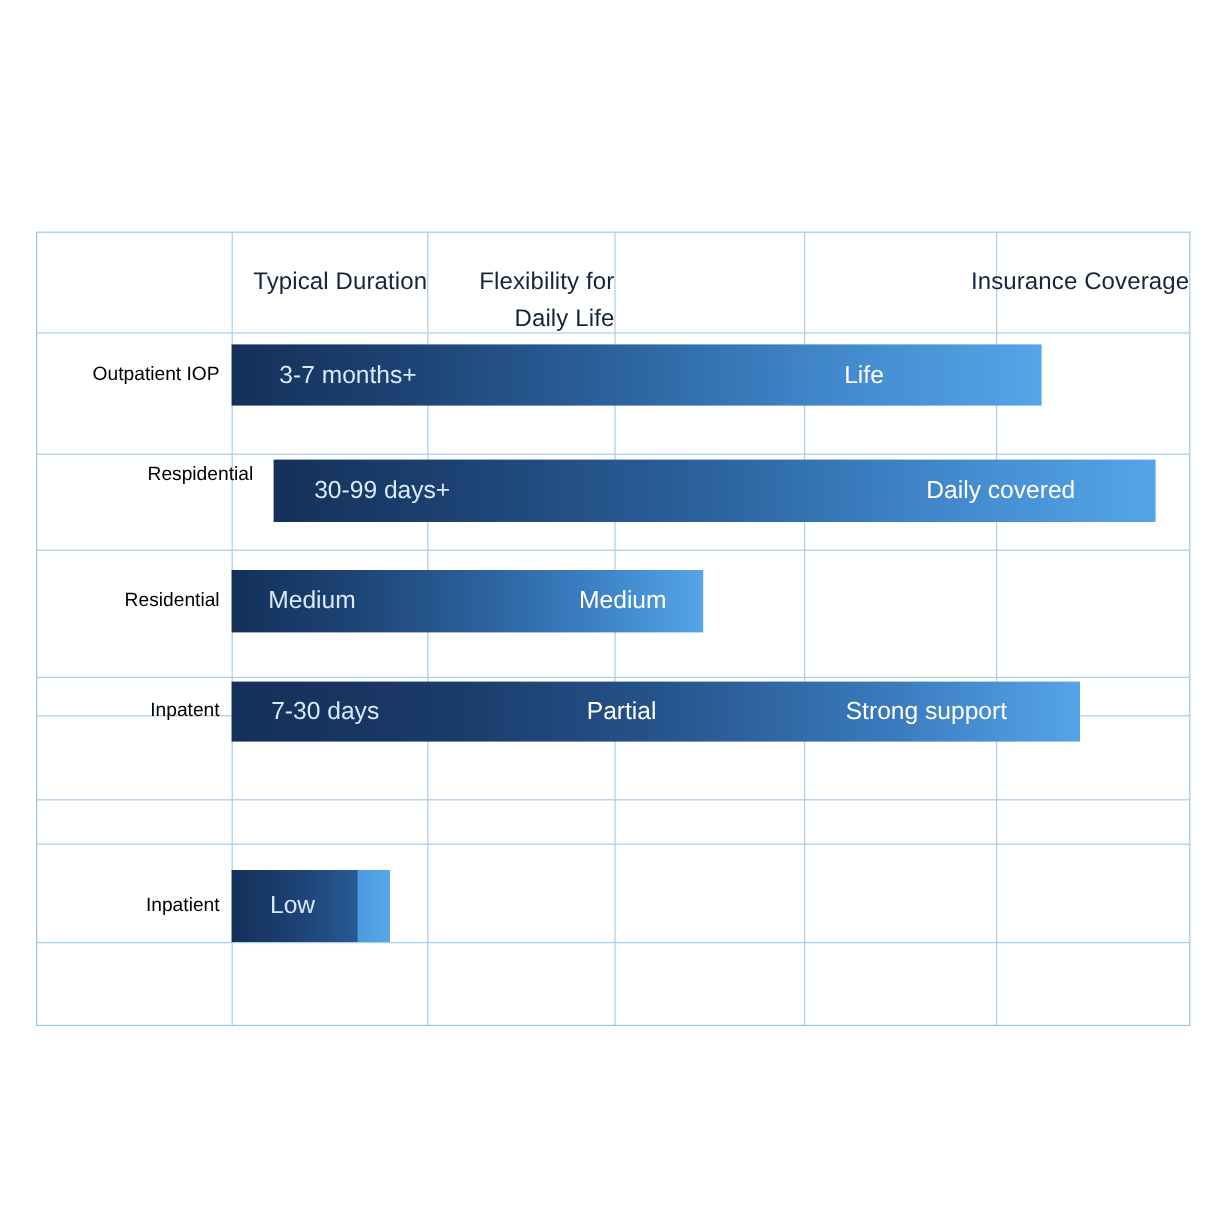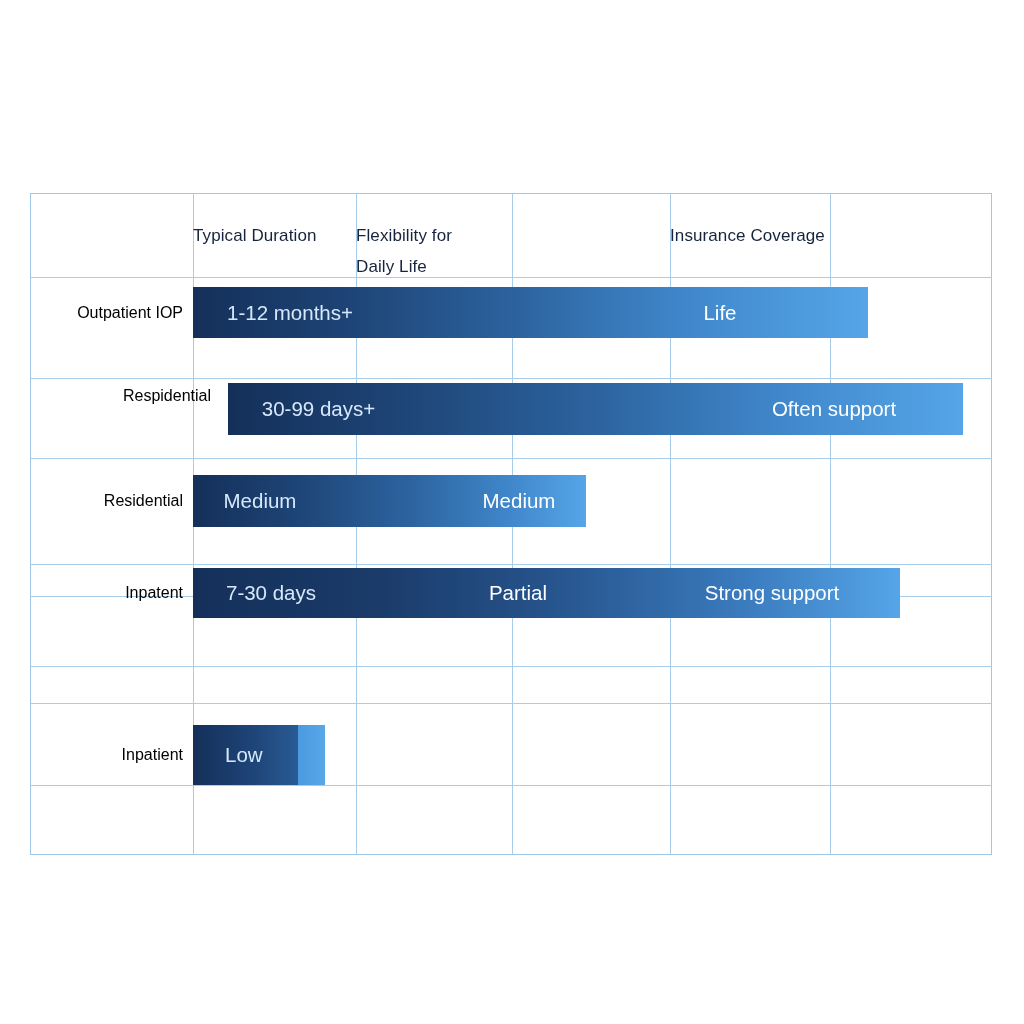--- a/index.html
+++ b/index.html
@@ -45,23 +45,23 @@
     height: 1px;
     background: #a8cdeb;
   }
   .vline.edge, .hline.edge {
     background: #9ec7e8;
   }
 
   
   .col-header {
     position: absolute;
-    text-align: left;
+    text-align: right;
     color: #16243d;
-    font-size: 17px;
+    font-size: 20px;
     line-height: 31px;
     letter-spacing: 0.1px;
     white-space: pre-line;
   }
   .row-label-wrap {
     position: absolute;
     left: 0;
     width: 163px;
     display: flex;
     align-items: center;
@@ -127,37 +127,37 @@
     <div class="col-header" style="left:326px; width:156px; top:27px;">Flexibility for
 Daily Life</div>
     <div class="col-header" style="left:640px; width:321px; top:27px;">Insurance Coverage</div>
 
     <div class="row-label-wrap" style="top:94px; height:51px;">
       <span class="row-label-text">Outpatient IOP</span>
     </div>
     <div class="bar" style="left:163px; top:94px; width:675px; height:51px;
                 background:linear-gradient(90deg,#14305a 0%,#1d4374 22%,#2c639f 48%,#3f86c9 72%,#55a5e8 100%);">
       <div class="bar-seg seg-text-light" style="left:0px; width:194px;">
-        <span>1-12 months+</span>
+        <span>3-7 months+</span>
       </div>
       <div class="bar-seg seg-text-white" style="left:447px; width:160px;">
         <span>Life</span>
       </div>
     </div>
 
     <div class="row-label-wrap" style="top:177px; height:52px;margin-left:28px;">
       <span class="row-label-text">Respidential</span>
     </div>
     <div class="bar" style="left:163px; top:190px; width:735px; height:52px;
                 background:linear-gradient(90deg,#14305a 0%,#1d4374 22%,#2c639f 50%,#3f86c9 74%,#55a5e8 100%);margin-left:35px;">
       <div class="bar-seg seg-text-light" style="left:0px; width:181px;">
         <span>30-99 days+</span>
       </div>
       <div class="bar-seg seg-text-white" style="left:466px; width:280px;">
-        <span>Often support</span>
+        <span>Daily covered</span>
       </div>
     </div>
 
     <div class="row-label-wrap" style="top:282px; height:52px;">
       <span class="row-label-text">Residential</span>
     </div>
     <div class="bar" style="left:163px; top:282px; width:393px; height:52px;
                 background:linear-gradient(90deg,#14305a 0%,#1d4374 25%,#2c639f 55%,#3f86c9 80%,#55a5e8 100%);">
       <div class="bar-seg seg-text-light" style="left:0px; width:134px;">
         <span>Medium</span>

